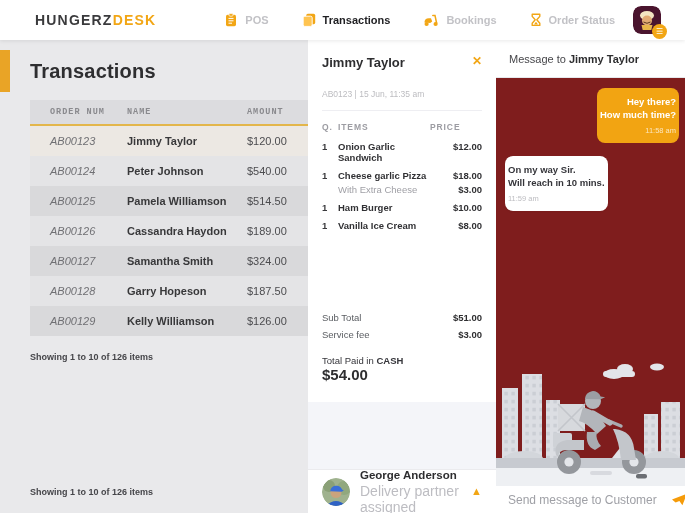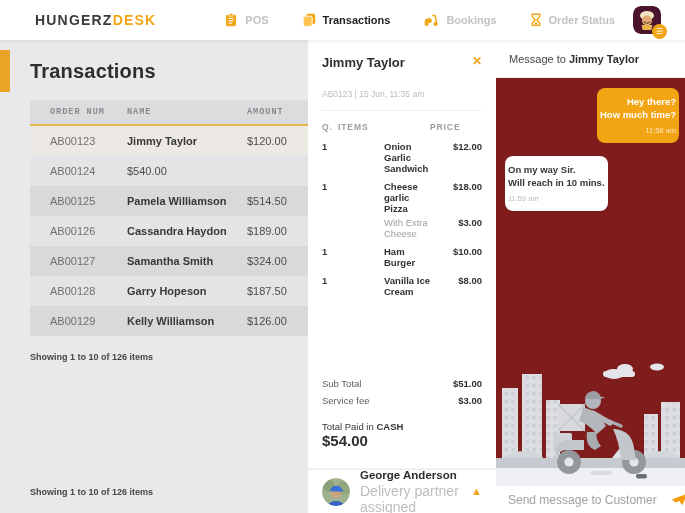--- a/index.html
+++ b/index.html
@@ -32,39 +32,39 @@
   .accent-bar { width:10px; height:42px; background:#E9A426; }
   .page-title { margin-left:20px; font-size:20px; font-weight:700; color:#2e2e30; letter-spacing:.2px; }
   .tx-table { margin:8px 0 0 30px; width:278px; }
   .tx-head, .tx-row { display:grid; grid-template-columns:77px 120px 1fr; align-items:center; padding-left:20px; }
   .tx-head { height:26px; background:#dcdcdf; border-bottom:2px solid #E3B64B;
              font-size:8.5px; font-weight:700; letter-spacing:1px; color:#8a8a8e;font-family:Liberation Mono, monospace; }
   .tx-row { height:30px; font-size:11px; cursor:pointer; }
   .tx-row:nth-child(even) { background:#d9d9db; }
   .tx-row:nth-child(odd)  { background:#e4e4e6; }
   .tx-row.selected { background:#ece8e3; }
-  .c-order { color:#707074; }
+  .c-order { color:#707074;font-style:italic; }
   .c-name  { font-weight:700; color:#38383a; }
   .c-amount{ color:#4c4c4f; font-weight:500; }
   .showing { margin:16px 0 0 30px; font-size:9px; font-weight:700; color:#46464a; }
   .showing.bottom { position:absolute; left:30px; bottom:16px; margin:0; }
 
   
   .mid-panel { width:188px; background:#f4f5f9; display:flex; flex-direction:column; }
   .order-card { background:#fff; padding:0 14px 16px 14px; }
   .oc-header { padding-top:15px; padding-bottom:11px; border-bottom:1px solid #eeeef2; position:relative; }
   .oc-name { font-size:13px; font-weight:700; color:#2e2e30; }
   .oc-meta { font-size:8.5px; color:#bcbcc0; margin-top:19px; }
   .oc-close { position:absolute; top:15px; right:0; color:#F2A615; font-size:12px; font-weight:800;
               cursor:pointer; line-height:1; }
   .items-head, .item-row { display:grid; grid-template-columns:16px 1fr 52px; align-items:baseline; }
   .items-head { padding:11px 0 5px 0; font-size:8.5px; font-weight:700; letter-spacing:.9px; color:#9c9ca2; }
   .item-row { padding:3.5px 0; font-size:9.5px; }
   .it-qty { font-weight:700; color:#3a3a3d; }
-  .it-name { font-weight:700; color:#313134;margin-left:46px; }
+  .it-name { font-weight:700; color:#313134; }
   .it-price { text-align:right; font-weight:700; color:#313134; }
   .item-row.note { padding-top:0; }
   .item-row.note .it-name { font-weight:400; color:#a0a0a6; }
   .totals { margin-top:74px; }
   .tot-row { display:flex; justify-content:space-between; align-items:baseline; padding:3px 0; font-size:9.5px; color:#5a5d62; }
   .tot-row .tot-val { font-weight:700; color:#2e2e30; }
   .tot-row.grand { margin-top:9px; color:#35353a;flex-direction:column; }
   .tot-row.grand .method { font-weight:800; }
   .tot-row.grand .tot-val { font-size:15px; font-weight:800; }
   .mid-spacer { flex:1; }
@@ -170,20 +170,21 @@
           <span>NAME</span>
           <span>AMOUNT</span>
         </div>
         <div class="tx-row selected">
           <span class="c-order">AB00123</span>
           <span class="c-name">Jimmy Taylor</span>
           <span class="c-amount">$120.00</span>
         </div>
         <div class="tx-row">
           <span class="c-order">AB00124</span>
+          <span class="c-name">Peter Johnson</span>
           <span class="c-amount">$540.00</span>
         </div>
         <div class="tx-row">
           <span class="c-order">AB00125</span>
           <span class="c-name">Pamela Williamson</span>
           <span class="c-amount">$514.50</span>
         </div>
         <div class="tx-row">
           <span class="c-order">AB00126</span>
           <span class="c-name">Cassandra Haydon</span>

